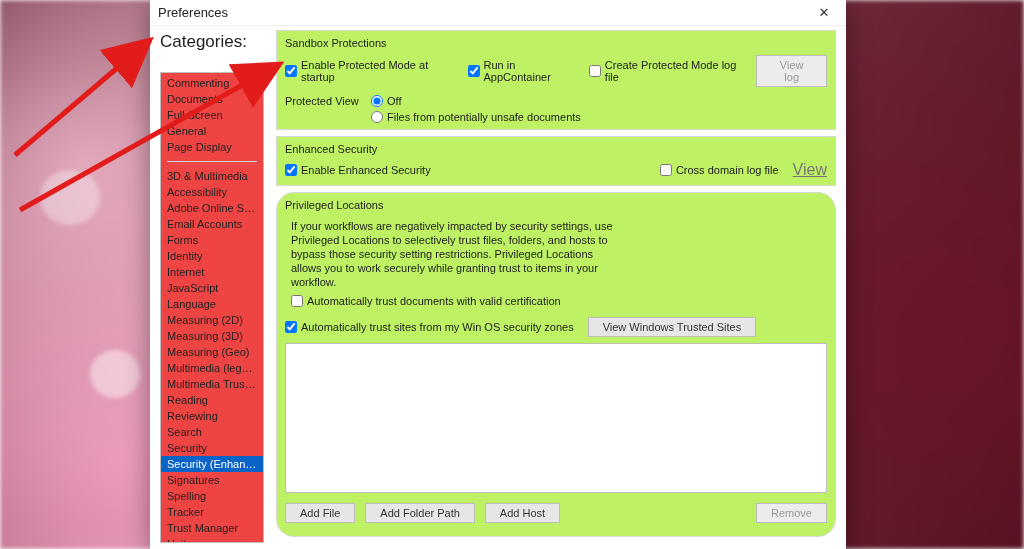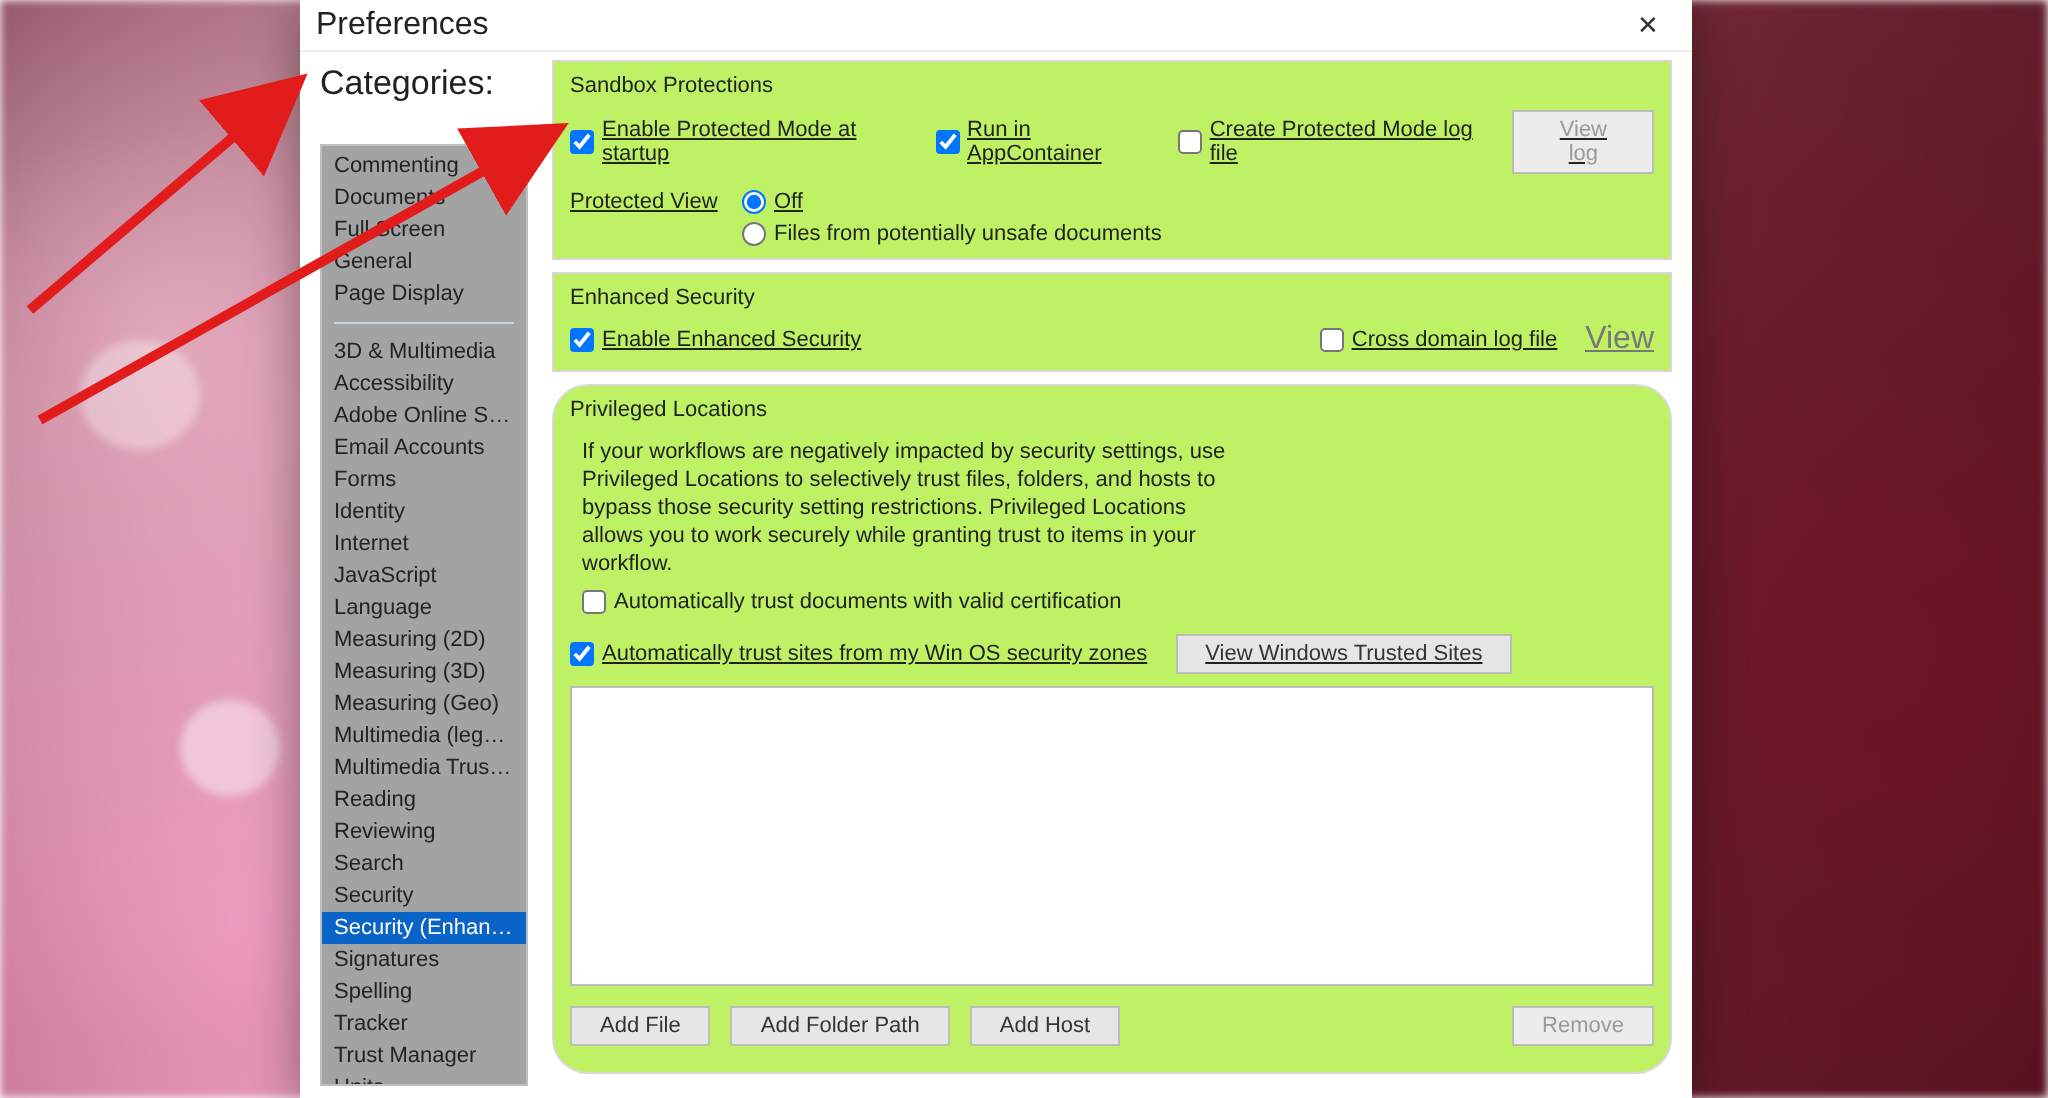--- a/index.html
+++ b/index.html
@@ -32,21 +32,21 @@
     box-shadow: 0 4px 24px rgba(0,0,0,0.4);
     display: flex;
     flex-direction: column;
   }
   #titlebar {
     height: 26px;
     display: flex; align-items: center;
     padding: 0 8px;
     border-bottom: 1px solid #eee;
   }
-  #titlebar .title { flex: 1; font-size: 16px; }
+  #titlebar .title { flex: 1; font-size: 13px; }
   #titlebar .close {
     width: 28px; height: 20px; text-align: center;
     line-height: 20px; font-size: 13px; color: #333;
     cursor: pointer;
   }
   #content {
     display: flex;
     flex: 1;
     overflow: hidden;
   }
@@ -54,21 +54,21 @@
     width: 120px;
     padding: 6px 6px 6px 10px;
     display: flex; flex-direction: column;
   }
   #sidebar .heading {
     font-size: 17px; margin-bottom: 20px;
   }
   #catlist {
     flex: 1;
     border: 1px solid #bfbfbf;
-    background: #a3a3a3;
+    background: #ef4444;
     overflow: hidden;
   }
   .cat-group { padding: 2px 0 4px 0; }
   .cat-sep { border-top: 1px solid #c4d6e8; margin: 2px 6px 4px 6px; }
   .cat-item {
     padding: 1px 6px;
     font-size: 11px;
     line-height: 14px;
     white-space: nowrap;
     overflow: hidden;
@@ -91,21 +91,21 @@
     margin-bottom: 6px;
     padding: 6px 8px 8px 8px;
     position: relative;
     background: #bef264;
   }
   .group.tight { padding-bottom: 6px; }
   .group-title {
     font-size: 11px;
     margin-bottom: 6px;
   }
-  .row { display: flex; align-items: center; gap: 6px; text-decoration: underline; }
+  .row { display: flex; align-items: center; gap: 6px; }
   .row.spread { justify-content: space-between; }
   label.cb { display: inline-flex; align-items: center; gap: 4px; font-size: 11px; }
   input[type=checkbox], input[type=radio] {
     margin: 0; width: 12px; height: 12px;
   }
   .btn {
     font-size: 11px;
     padding: 3px 14px;
     background: #e6e6e6;
     border: 1px solid #bcbcbc;

